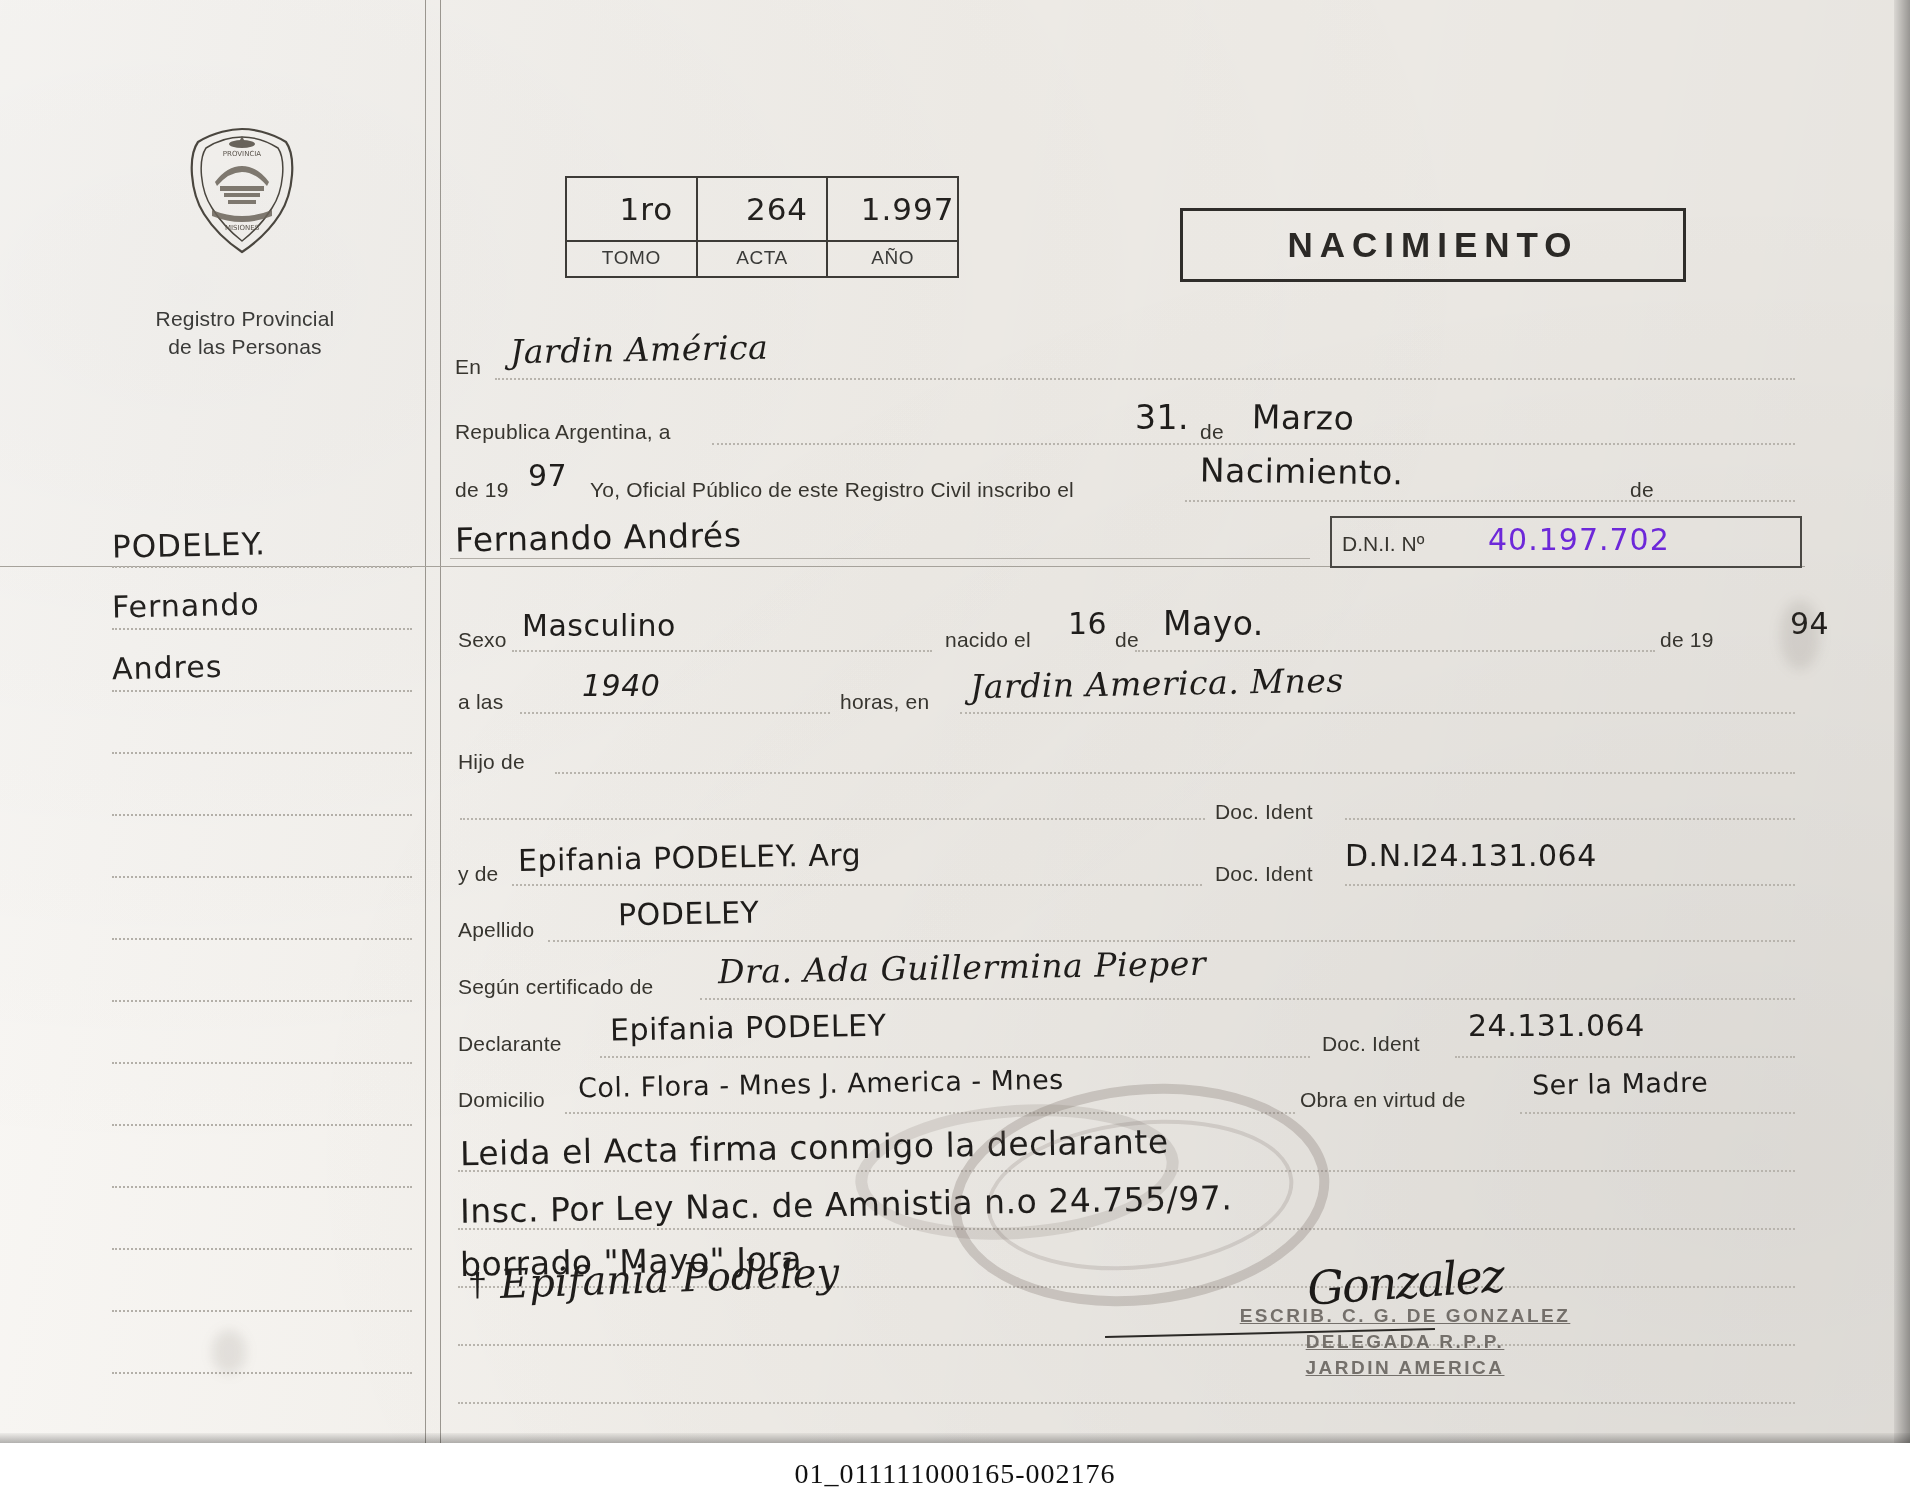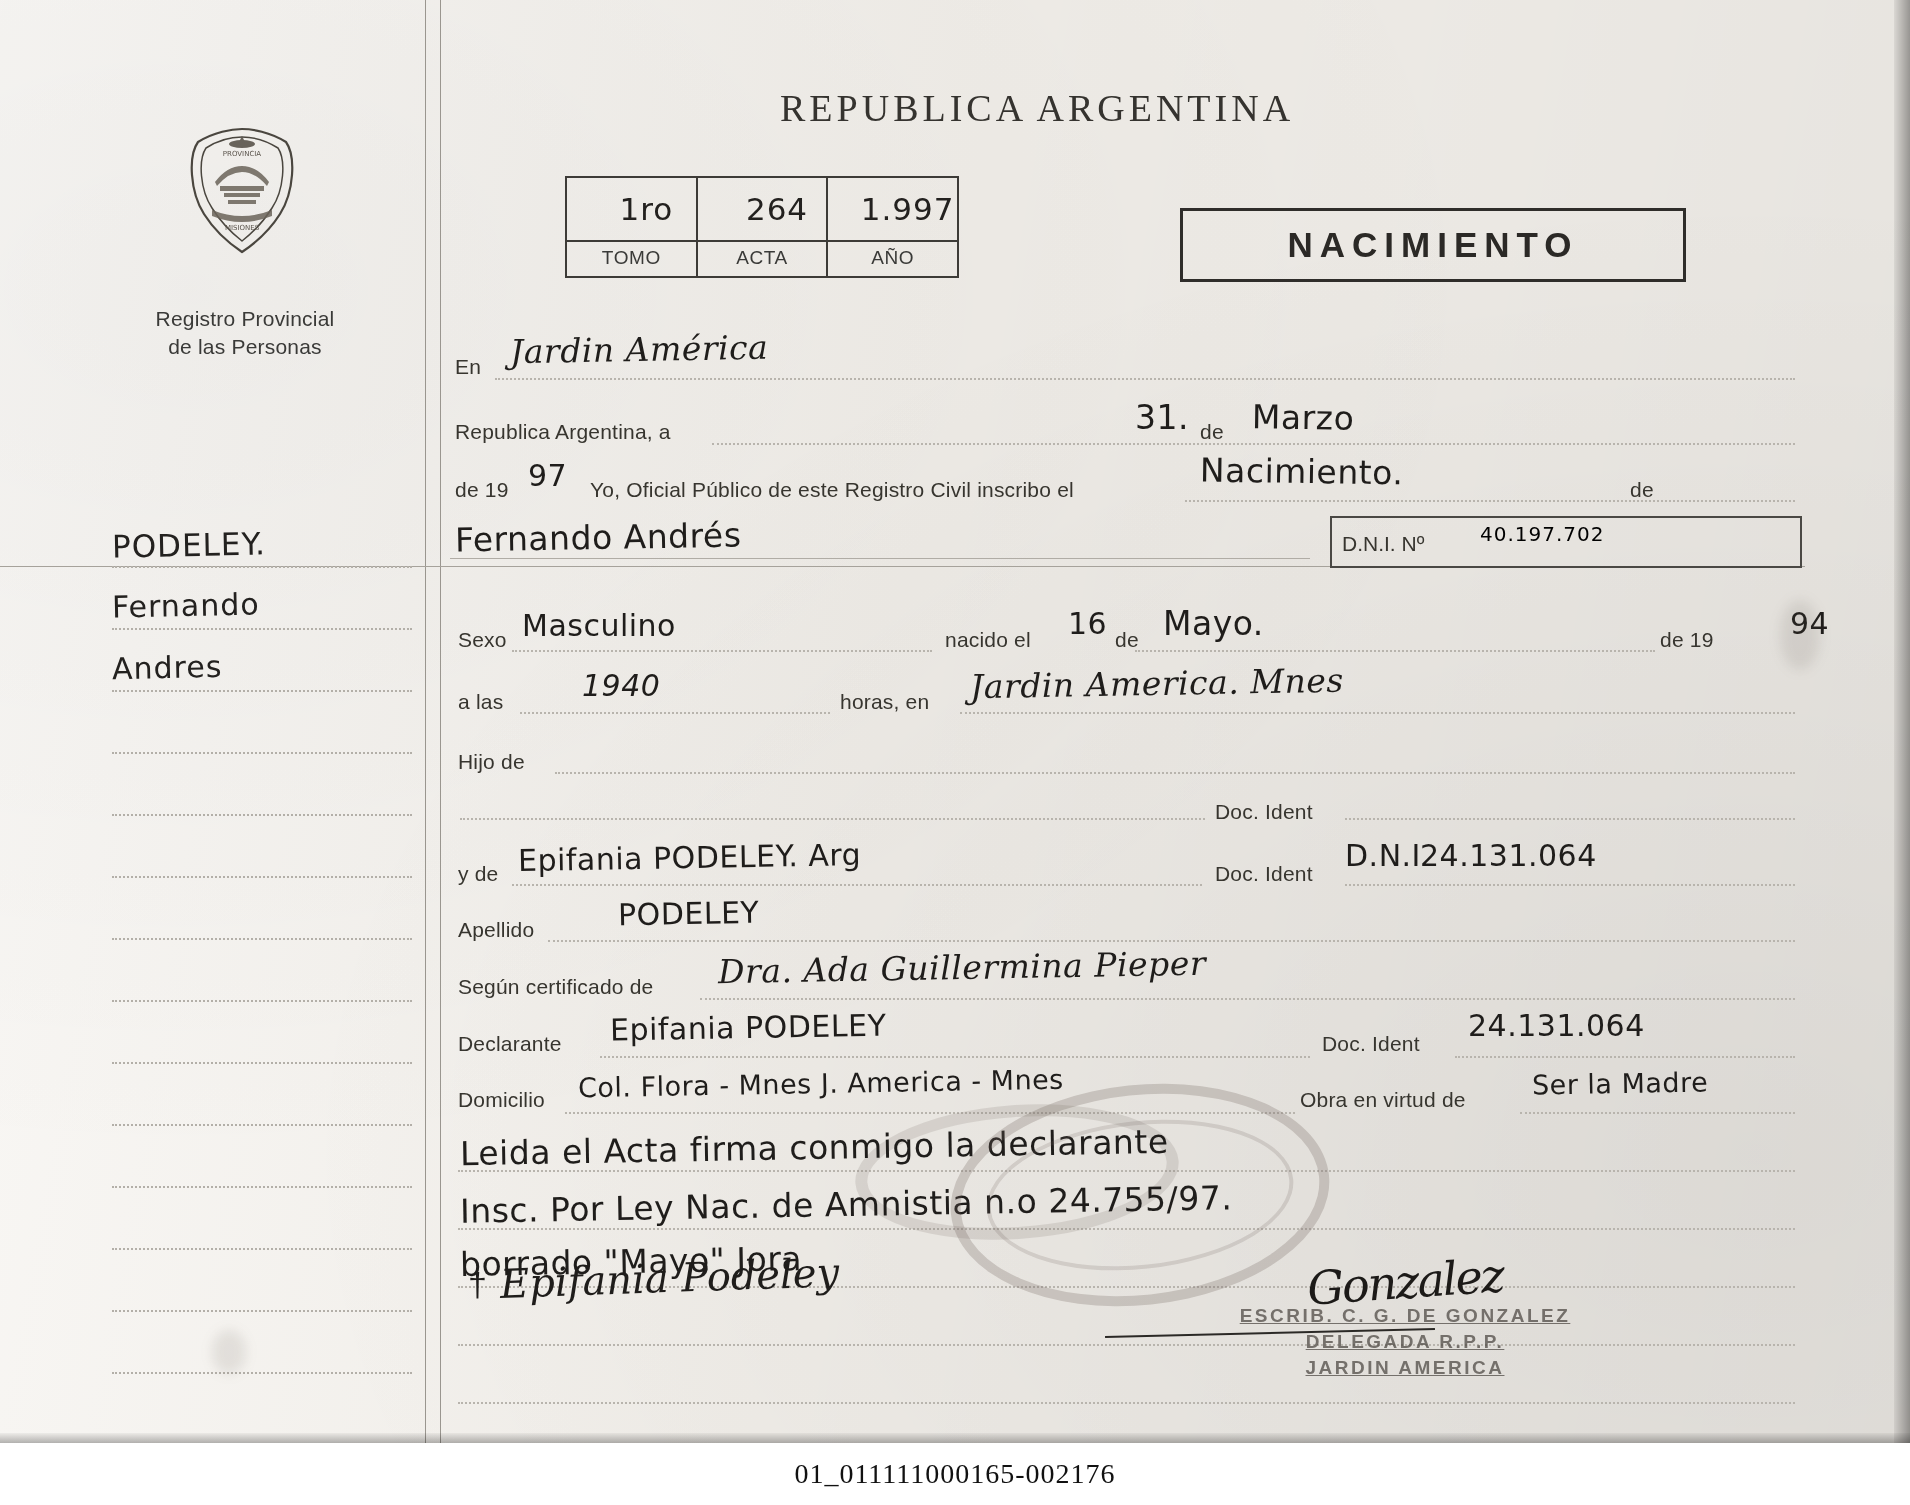--- a/index.html
+++ b/index.html
@@ -253,25 +253,25 @@
   }
   #dni-box .dni-lbl {
     position: absolute;
     left: 10px;
     top: 14px;
     font-size: 21px;
     color: #37352f;
   }
   #dni-box .dni-val {
     position: absolute;
-    left: 148px;
+    left: 156px;
     top: 4px;
     font-family: "DejaVu Sans", sans-serif;
-    font-size: 20px;
-    color: #000000;
+    font-size: 30px;
+    color: #6d28d9;
     letter-spacing: 1px;
   }
 
   
   #stamp {
     position: absolute;
     left: 950px;
     top: 1085px;
     width: 360px;
     height: 200px;
@@ -443,21 +443,20 @@
       <div class="margin-dots" style="top:1310px"></div>
       <div class="margin-dots" style="top:1372px"></div>
 
       <div class="margin-hand l1">PODELEY.</div>
       <div class="margin-hand l2">Fernando</div>
       <div class="margin-hand l3">Andres</div>
 
       <div class="smudge" style="left:212px; top:1330px; width:34px; height:44px;"></div>
     </div>
 
-    <div id="republica-title">REPUBLICA  ARGENTINA</div>
 
     <div id="tta">
       <div class="row">
         <div class="cell">
           <div class="val">1ro</div>
         </div>
         <div class="cell">
           <div class="val">264</div>
         </div>
         <div class="cell">

